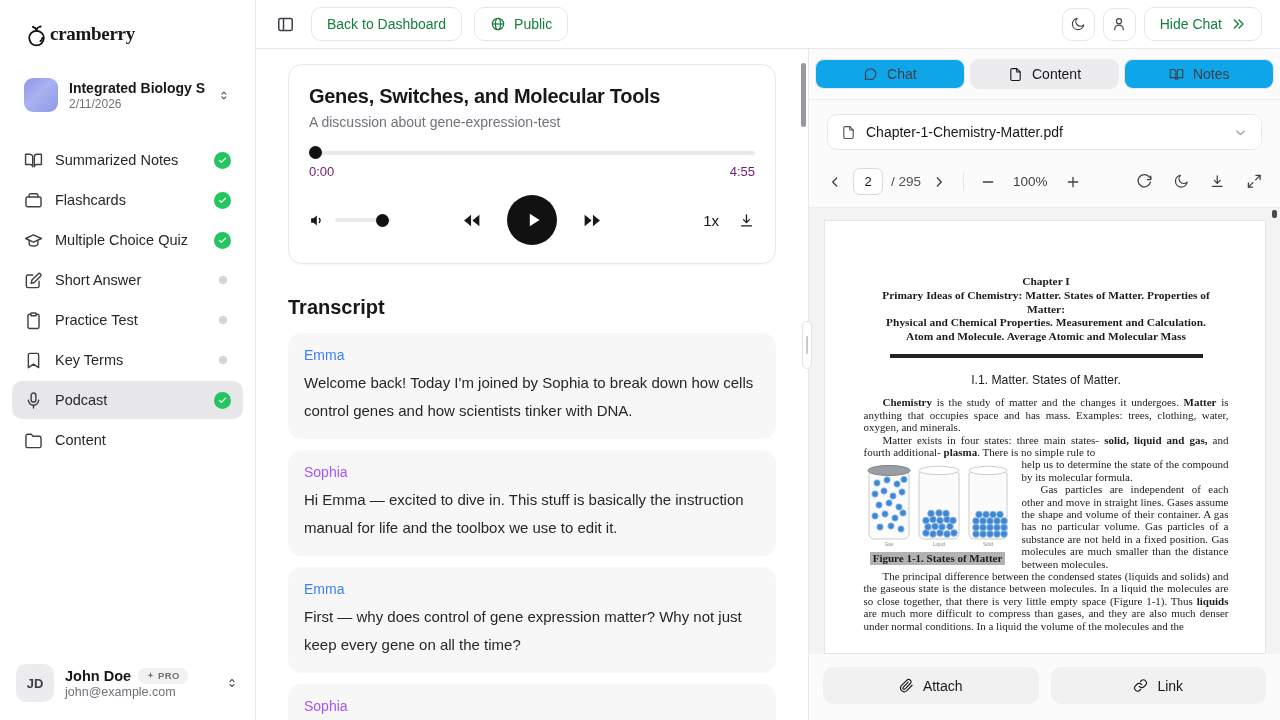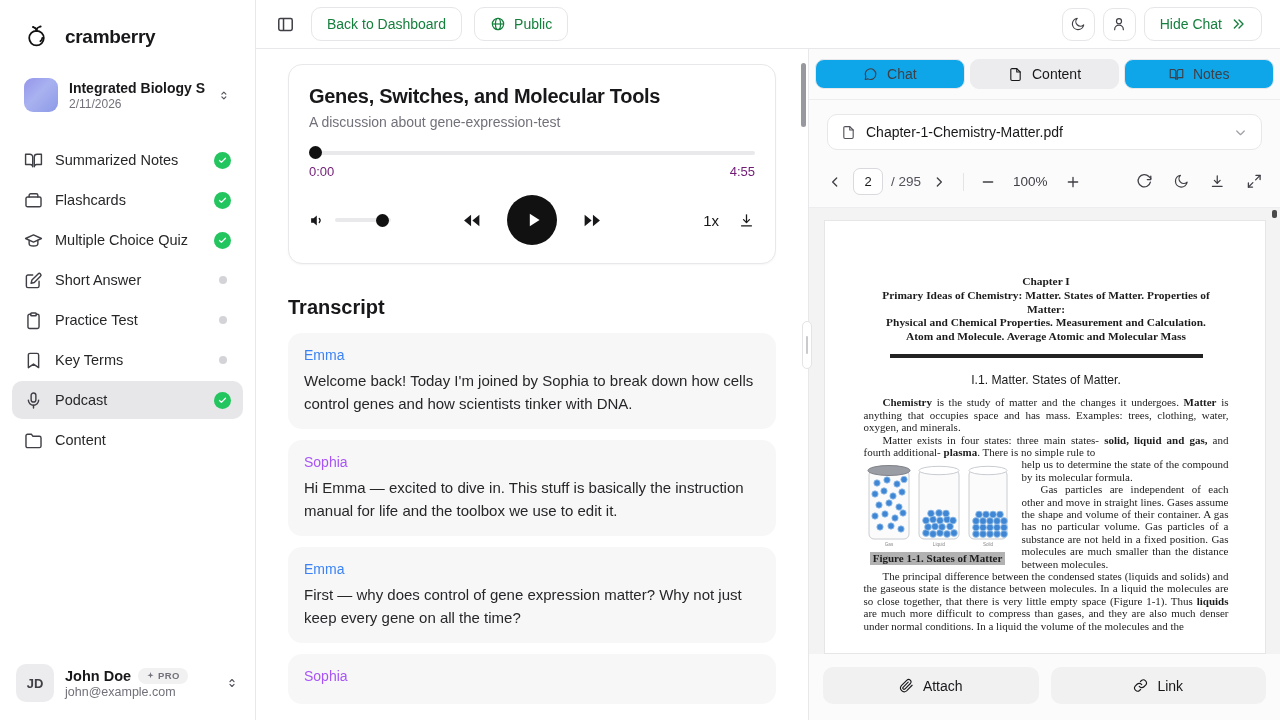--- a/index.html
+++ b/index.html
@@ -3,21 +3,21 @@
 <meta charset="utf-8">
 <style>
   * { box-sizing: border-box; margin: 0; padding: 0; }
   html,body { width:1280px; height:720px; overflow:hidden; }
   body { font-family:"Liberation Sans", sans-serif; color:#18181b; background:#fff; display:flex; font-size:14px; }
   svg { display:block; }
   .icn-svg { width:19px; height:19px; flex:none; }
 
   
   .sidebar { width:256px; min-width:256px; border-right:1px solid #e8e8ea; display:flex; flex-direction:column; background:#fff; }
-  .logo-row { display:flex; align-items:flex-end; gap:16px; padding:23px 24px 4px; }
+  .logo-row { display:flex; align-items:flex-start; gap:1px; padding:23px 24px 4px;font-family:Liberation Serif, serif; }
   .logo-mark svg { width:25px; height:25px; }
   .logo-text { font-size:19px; font-weight:700; letter-spacing:-0.3px; }
   .project-row { display:flex; align-items:center; gap:11px; margin:20px 14px 0; padding:6px 10px; border-radius:10px; cursor:pointer; }
   .project-avatar { width:34px; height:34px; border-radius:9px; flex:none;
     background:linear-gradient(135deg,#9595ea 0%,#a9b2f0 45%,#8c9ae6 100%); }
   .project-meta { min-width:0; }
   .project-name { font-size:14px; font-weight:600; white-space:nowrap; overflow:hidden; }
   .project-date { font-size:12px; color:#71717a; margin-top:1px; }
   .updown-ic { margin-left:auto; color:#52525b; }
   .nav { margin-top:22px; display:flex; flex-direction:column; }
@@ -70,21 +70,21 @@
   .skip svg { width:21px; height:21px; }
   .play-btn { width:50px; height:50px; border-radius:50%; background:#111; border:none; display:flex; align-items:center; justify-content:center; cursor:pointer; }
   .play-btn svg { width:22px; height:22px; margin-left:2px; }
   .right-ctrl { display:flex; align-items:center; gap:19px; width:100px; justify-content:flex-end; }
   .speed { font-size:15px; font-weight:500; cursor:pointer; }
   .dl-btn { background:none; border:none; color:#18181b; cursor:pointer; display:flex; }
   .dl-btn svg { width:17px; height:17px; }
   .transcript-h { font-size:20px; font-weight:700; margin:32px 0 14px; }
   .msg-card { background:#f7f7f8; border-radius:14px; padding:14px 16px; margin-bottom:11px; }
   .msg-name { font-size:14px; font-weight:500; margin-bottom:6px; }
-  .msg-text { font-size:15px; line-height:23px; color:#27272a; }
+  .msg-text { font-size:15px; line-height:28px; color:#27272a; }
   .resize-handle { position:absolute; left:546px; top:272px; width:10px; height:48px; background:#fff; border:1px solid #e4e4e7; border-radius:7px; z-index:5; display:flex; align-items:center; justify-content:center; cursor:col-resize; }
   .resize-handle::after { content:""; width:2px; height:18px; background:#c9c9ce; border-radius:1px; }
 
   
   .right-panel { flex:1; border-left:1px solid #e8e8ea; background:#fbfbfb; display:flex; flex-direction:column; min-width:0; }
   .tabs-row { display:flex; gap:5px; padding:10px 6px; border-bottom:1px solid #ededef; }
   .tab { flex:1; display:flex; align-items:center; justify-content:center; gap:9px; height:30px; border-radius:9px; border:1px solid #e8e8ea; background:#0ea5e9; font-size:14px; color:#3f3f46; cursor:pointer; font-family:inherit; }
   .tab.active { background:#ececee; border-color:#ececee; color:#18181b; font-weight:500; }
   .tab svg { width:15px; height:15px; }
   .file-row { padding:14px 18px 12px; }

